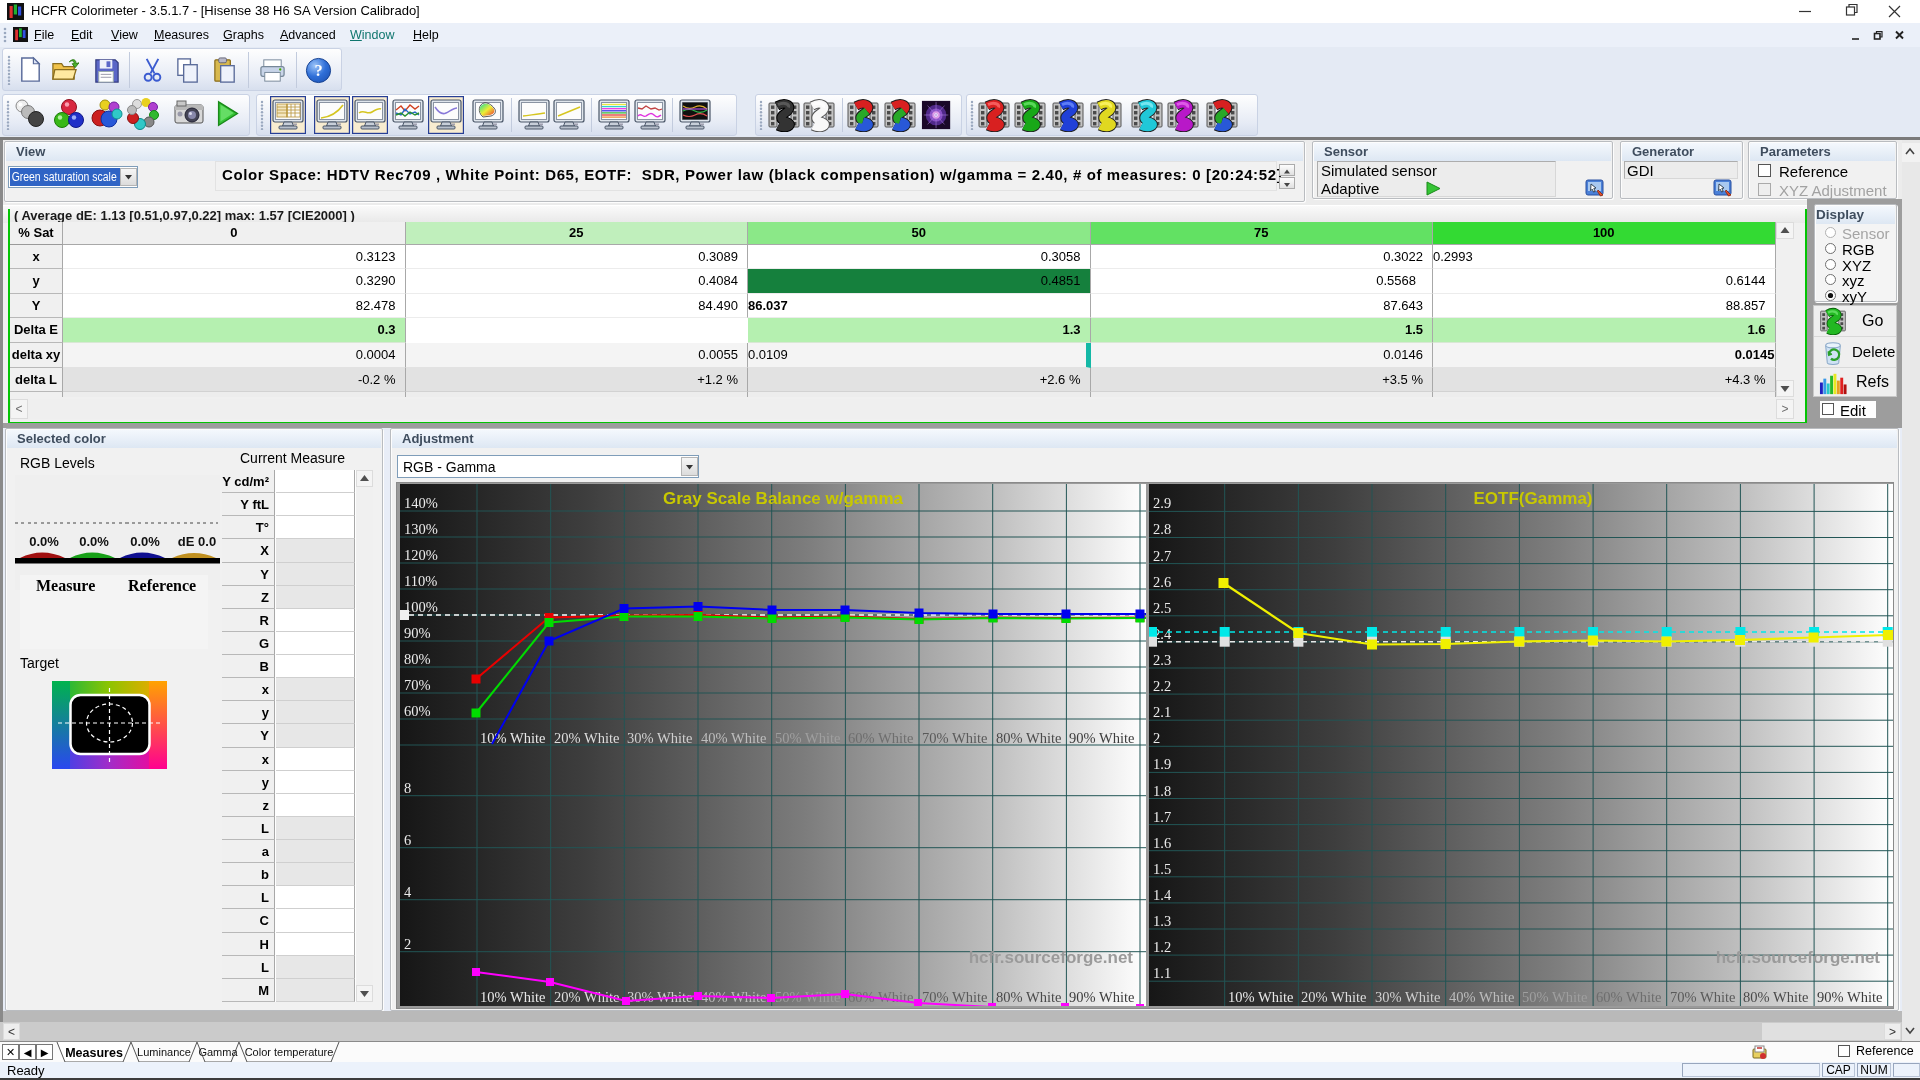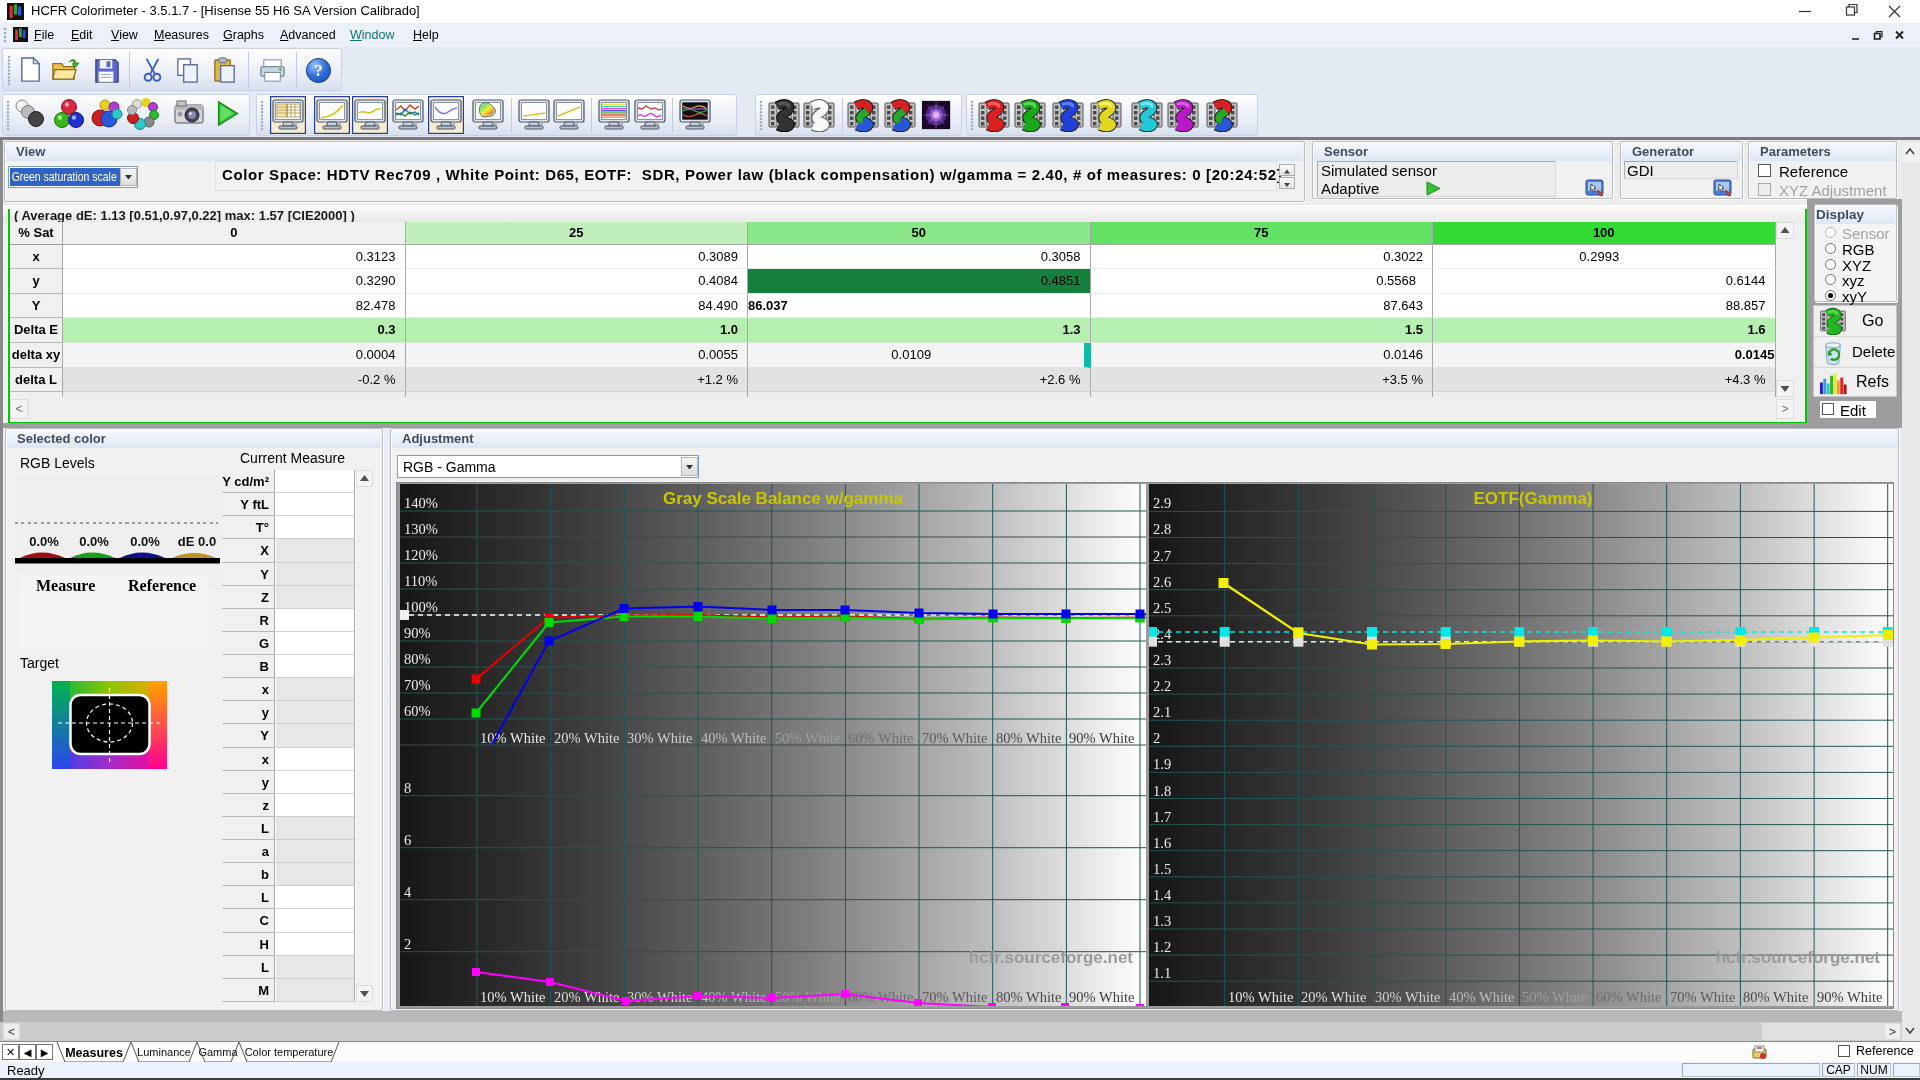--- a/index.html
+++ b/index.html
@@ -11,21 +11,21 @@
 .sb{background:#f0f0f0}
 .sbbtn{position:absolute;background:#f4f4f4;border:1px solid #dcdcdc;color:#6e6e6e;text-align:center;font-size:10px}
 </style></head><body>
 <div class="a" style="left:0;top:0;width:1920px;height:23px;background:#fff">
 <svg class="a" style="left:7px;top:3px" width="17" height="17" viewBox="0 0 17 17">
       <rect width="17" height="17" fill="#111"></rect>
       <rect x="2.5" y="3" width="3.2" height="12" fill="#e03030"></rect>
       <rect x="6.8" y="1.5" width="3.2" height="10" fill="#20b030"></rect>
       <rect x="11" y="3.5" width="3.2" height="9" fill="#3050e0"></rect>
     </svg>
-<span class="a" style="left:31px;top:3px;font-size:13px;color:#000">HCFR Colorimeter - 3.5.1.7 - [Hisense 55 H6 SA Version Calibrado]</span>
+<span class="a" style="left:31px;top:3px;font-size:13px;color:#000">HCFR Colorimeter - 3.5.1.7 - [Hisense 38 H6 SA Version Calibrado]</span>
 <svg class="a" style="left:1794px;top:0" width="126" height="23" viewBox="0 0 126 23">
       <g stroke="#333" stroke-width="1.2" fill="none">
         <line x1="5" y1="11.5" x2="17" y2="11.5"></line>
         <rect x="52.5" y="7" width="8" height="8"></rect>
         <path d="M55 7 v-2.5 h8 v8 h-2.5"></path>
         <path d="M95 6 l11 11 M106 6 l-11 11"></path>
       </g>
     </svg>
 </div>
 <div class="a" style="left:0;top:23px;width:1920px;height:24px;background:#ebf0f9">
@@ -681,43 +681,42 @@
     <div class="cell" style="left:53px;top:0;width:342.5px;height:22.5px;background:#f0f0f0;border-right:1px solid #a8a8a8;border-bottom:1px solid #a8a8a8;font-weight:bold;text-align:center;line-height:22px">0</div>
     <div class="cell" style="left:395.5px;top:0;width:342.5px;height:22.5px;background:#c0efbc;border-right:1px solid #a8a8a8;border-bottom:1px solid #a8a8a8;font-weight:bold;text-align:center;line-height:22px">25</div>
     <div class="cell" style="left:738px;top:0;width:342.5px;height:22.5px;background:#8be888;border-right:1px solid #a8a8a8;border-bottom:1px solid #a8a8a8;font-weight:bold;text-align:center;line-height:22px">50</div>
     <div class="cell" style="left:1080.5px;top:0;width:342.5px;height:22.5px;background:#62e163;border-right:1px solid #a8a8a8;border-bottom:1px solid #a8a8a8;font-weight:bold;text-align:center;line-height:22px">75</div>
     <div class="cell" style="left:1423px;top:0;width:342.5px;height:22.5px;background:#33da33;border-right:1px solid #a8a8a8;border-bottom:1px solid #a8a8a8;font-weight:bold;text-align:center;line-height:22px">100</div>
     <div class="cell" style="left:0;top:22.5px;width:53px;height:24.5px;background:#f0f0f0;border-right:1px solid #a8a8a8;border-bottom:1px solid #b8b8b8;font-weight:bold;text-align:center;line-height:23.5px">x</div>
     <div class="cell" style="left:53px;top:22.5px;width:342.5px;height:24.5px;background:#ffffff;border-right:1px solid #a8a8a8;border-bottom:1px solid #ececec;font-weight:normal;text-align:right;line-height:23.5px;padding-right:9px">0.3123</div>
     <div class="cell" style="left:395.5px;top:22.5px;width:342.5px;height:24.5px;background:#ffffff;border-right:1px solid #a8a8a8;border-bottom:1px solid #ececec;font-weight:normal;text-align:right;line-height:23.5px;padding-right:9px">0.3089</div>
     <div class="cell" style="left:738px;top:22.5px;width:342.5px;height:24.5px;background:#ffffff;border-right:1px solid #a8a8a8;border-bottom:1px solid #ececec;font-weight:normal;text-align:right;line-height:23.5px;padding-right:9px">0.3058</div>
     <div class="cell" style="left:1080.5px;top:22.5px;width:342.5px;height:24.5px;background:#ffffff;border-right:1px solid #a8a8a8;border-bottom:1px solid #ececec;font-weight:normal;text-align:right;line-height:23.5px;padding-right:9px">0.3022</div>
-    <div class="cell" style="left:1423px;top:22.5px;width:342.5px;height:24.5px;background:#ffffff;border-right:1px solid #a8a8a8;border-bottom:1px solid #ececec;font-weight:normal;text-align:center;line-height:23.5px;padding-right:9px">0.2993</div>
+    <div class="cell" style="left:1423px;top:22.5px;width:342.5px;height:24.5px;background:#ffffff;border-right:1px solid #a8a8a8;border-bottom:1px solid #ececec;font-weight:normal;text-align:left;line-height:23.5px;padding-right:9px">0.2993</div>
     <div class="cell" style="left:0;top:47.0px;width:53px;height:24.5px;background:#f0f0f0;border-right:1px solid #a8a8a8;border-bottom:1px solid #b8b8b8;font-weight:bold;text-align:center;line-height:23.5px">y</div>
     <div class="cell" style="left:53px;top:47.0px;width:342.5px;height:24.5px;background:#ffffff;border-right:1px solid #a8a8a8;border-bottom:1px solid #ececec;font-weight:normal;text-align:right;line-height:23.5px;padding-right:9px">0.3290</div>
     <div class="cell" style="left:395.5px;top:47.0px;width:342.5px;height:24.5px;background:#ffffff;border-right:1px solid #a8a8a8;border-bottom:1px solid #ececec;font-weight:normal;text-align:right;line-height:23.5px;padding-right:9px">0.4084</div>
     <div class="cell" style="left:738px;top:47.0px;width:342.5px;height:24.5px;background:#15803d;border-right:1px solid #a8a8a8;border-bottom:1px solid #ececec;font-weight:normal;text-align:right;line-height:23.5px;padding-right:9px">0.4851</div>
     <div class="cell" style="left:1080.5px;top:47.0px;width:342.5px;height:24.5px;background:#ffffff;border-right:1px solid #a8a8a8;border-bottom:1px solid #ececec;font-weight:normal;text-align:right;line-height:23.5px;padding-right:16px">0.5568</div>
     <div class="cell" style="left:1423px;top:47.0px;width:342.5px;height:24.5px;background:#ffffff;border-right:1px solid #a8a8a8;border-bottom:1px solid #ececec;font-weight:normal;text-align:right;line-height:23.5px;padding-right:9px">0.6144</div>
     <div class="cell" style="left:0;top:71.5px;width:53px;height:24px;background:#f0f0f0;border-right:1px solid #a8a8a8;border-bottom:1px solid #b8b8b8;font-weight:bold;text-align:center;line-height:23px">Y</div>
     <div class="cell" style="left:53px;top:71.5px;width:342.5px;height:24px;background:#ffffff;border-right:1px solid #a8a8a8;border-bottom:1px solid #ececec;font-weight:normal;text-align:right;line-height:23px;padding-right:9px">82.478</div>
     <div class="cell" style="left:395.5px;top:71.5px;width:342.5px;height:24px;background:#ffffff;border-right:1px solid #a8a8a8;border-bottom:1px solid #ececec;font-weight:normal;text-align:right;line-height:23px;padding-right:9px">84.490</div>
     <div class="cell" style="left:738px;top:71.5px;width:342.5px;height:24px;background:#ffffff;border-right:1px solid #a8a8a8;border-bottom:1px solid #ececec;font-weight:bold;text-align:left;line-height:23px;padding-right:9px">86.037</div>
     <div class="cell" style="left:1080.5px;top:71.5px;width:342.5px;height:24px;background:#ffffff;border-right:1px solid #a8a8a8;border-bottom:1px solid #ececec;font-weight:normal;text-align:right;line-height:23px;padding-right:9px">87.643</div>
     <div class="cell" style="left:1423px;top:71.5px;width:342.5px;height:24px;background:#ffffff;border-right:1px solid #a8a8a8;border-bottom:1px solid #ececec;font-weight:normal;text-align:right;line-height:23px;padding-right:9px">88.857</div>
     <div class="cell" style="left:0;top:95.5px;width:53px;height:25px;background:#f0f0f0;border-right:1px solid #a8a8a8;border-bottom:1px solid #b8b8b8;font-weight:bold;text-align:center;line-height:24px">Delta E</div>
     <div class="cell" style="left:53px;top:95.5px;width:342.5px;height:25px;background:#b5f0b0;border-right:1px solid #a8a8a8;border-bottom:1px solid #d8e8d4;font-weight:bold;text-align:right;line-height:24px;padding-right:9px">0.3</div>
-    <div class="cell" style="left:395.5px;top:95.5px;width:342.5px;height:25px;background:#b5f0b0;border-right:1px solid #a8a8a8;border-bottom:1px solid #d8e8d4;font-weight:bold;text-align:right;line-height:24px;padding-right:9px">1.0</div>
     <div class="cell" style="left:738px;top:95.5px;width:342.5px;height:25px;background:#b5f0b0;border-right:1px solid #a8a8a8;border-bottom:1px solid #d8e8d4;font-weight:bold;text-align:right;line-height:24px;padding-right:9px">1.3</div>
     <div class="cell" style="left:1080.5px;top:95.5px;width:342.5px;height:25px;background:#b5f0b0;border-right:1px solid #a8a8a8;border-bottom:1px solid #d8e8d4;font-weight:bold;text-align:right;line-height:24px;padding-right:9px">1.5</div>
     <div class="cell" style="left:1423px;top:95.5px;width:342.5px;height:25px;background:#b5f0b0;border-right:1px solid #a8a8a8;border-bottom:1px solid #d8e8d4;font-weight:bold;text-align:right;line-height:24px;padding-right:9px">1.6</div>
     <div class="cell" style="left:0;top:120.5px;width:53px;height:25px;background:#f0f0f0;border-right:1px solid #a8a8a8;border-bottom:1px solid #b8b8b8;font-weight:bold;text-align:center;line-height:24px">delta xy</div>
     <div class="cell" style="left:53px;top:120.5px;width:342.5px;height:25px;background:#f4f4f4;border-right:1px solid #a8a8a8;border-bottom:1px solid #e2e2e2;font-weight:normal;text-align:right;line-height:24px;padding-right:9px">0.0004</div>
     <div class="cell" style="left:395.5px;top:120.5px;width:342.5px;height:25px;background:#f4f4f4;border-right:1px solid #a8a8a8;border-bottom:1px solid #e2e2e2;font-weight:normal;text-align:right;line-height:24px;padding-right:9px">0.0055</div>
-    <div class="cell" style="left:738px;top:120.5px;width:342.5px;height:25px;background:#f4f4f4;border-right:7px solid #14b8a6;border-bottom:1px solid #e2e2e2;font-weight:normal;text-align:center;line-height:24px;padding-right:9px">0.0109</div>
+    <div class="cell" style="left:738px;top:120.5px;width:342.5px;height:25px;background:#f4f4f4;border-right:5px solid #14b8a6;border-bottom:1px solid #e2e2e2;font-weight:normal;text-align:left;line-height:24px;padding-right:9px">0.0109</div>
     <div class="cell" style="left:1080.5px;top:120.5px;width:342.5px;height:25px;background:#f4f4f4;border-right:1px solid #a8a8a8;border-bottom:1px solid #e2e2e2;font-weight:normal;text-align:right;line-height:24px;padding-right:9px">0.0146</div>
     <div class="cell" style="left:1423px;top:120.5px;width:342.5px;height:25px;background:#f4f4f4;border-right:1px solid #a8a8a8;border-bottom:1px solid #e2e2e2;font-weight:bold;text-align:right;line-height:24px;padding-right:0">0.0145</div>
     <div class="cell" style="left:0;top:145.5px;width:53px;height:24.5px;background:#f0f0f0;border-right:1px solid #a8a8a8;border-bottom:1px solid #b8b8b8;font-weight:bold;text-align:center;line-height:23.5px">delta L</div>
     <div class="cell" style="left:53px;top:145.5px;width:342.5px;height:24.5px;background:#e2e2e2;border-right:1px solid #a8a8a8;border-bottom:1px solid #d2d2d2;font-weight:normal;text-align:right;line-height:23.5px;padding-right:9px">-0.2 %</div>
     <div class="cell" style="left:395.5px;top:145.5px;width:342.5px;height:24.5px;background:#e2e2e2;border-right:1px solid #a8a8a8;border-bottom:1px solid #d2d2d2;font-weight:normal;text-align:right;line-height:23.5px;padding-right:9px">+1.2 %</div>
     <div class="cell" style="left:738px;top:145.5px;width:342.5px;height:24.5px;background:#e2e2e2;border-right:1px solid #a8a8a8;border-bottom:1px solid #d2d2d2;font-weight:normal;text-align:right;line-height:23.5px;padding-right:9px">+2.6 %</div>
     <div class="cell" style="left:1080.5px;top:145.5px;width:342.5px;height:24.5px;background:#e2e2e2;border-right:1px solid #a8a8a8;border-bottom:1px solid #d2d2d2;font-weight:normal;text-align:right;line-height:23.5px;padding-right:9px">+3.5 %</div>
     <div class="cell" style="left:1423px;top:145.5px;width:342.5px;height:24.5px;background:#e2e2e2;border-right:1px solid #a8a8a8;border-bottom:1px solid #d2d2d2;font-weight:normal;text-align:right;line-height:23.5px;padding-right:9px">+4.3 %</div>
     <div class="cell" style="left:0;top:170.0px;width:53px;height:5.0px;background:#f0f0f0;border-right:1px solid #a8a8a8"></div>
     <div class="cell" style="left:53px;top:170.0px;width:342.5px;height:5.0px;background:#ededed;border-right:1px solid #a8a8a8"></div>

